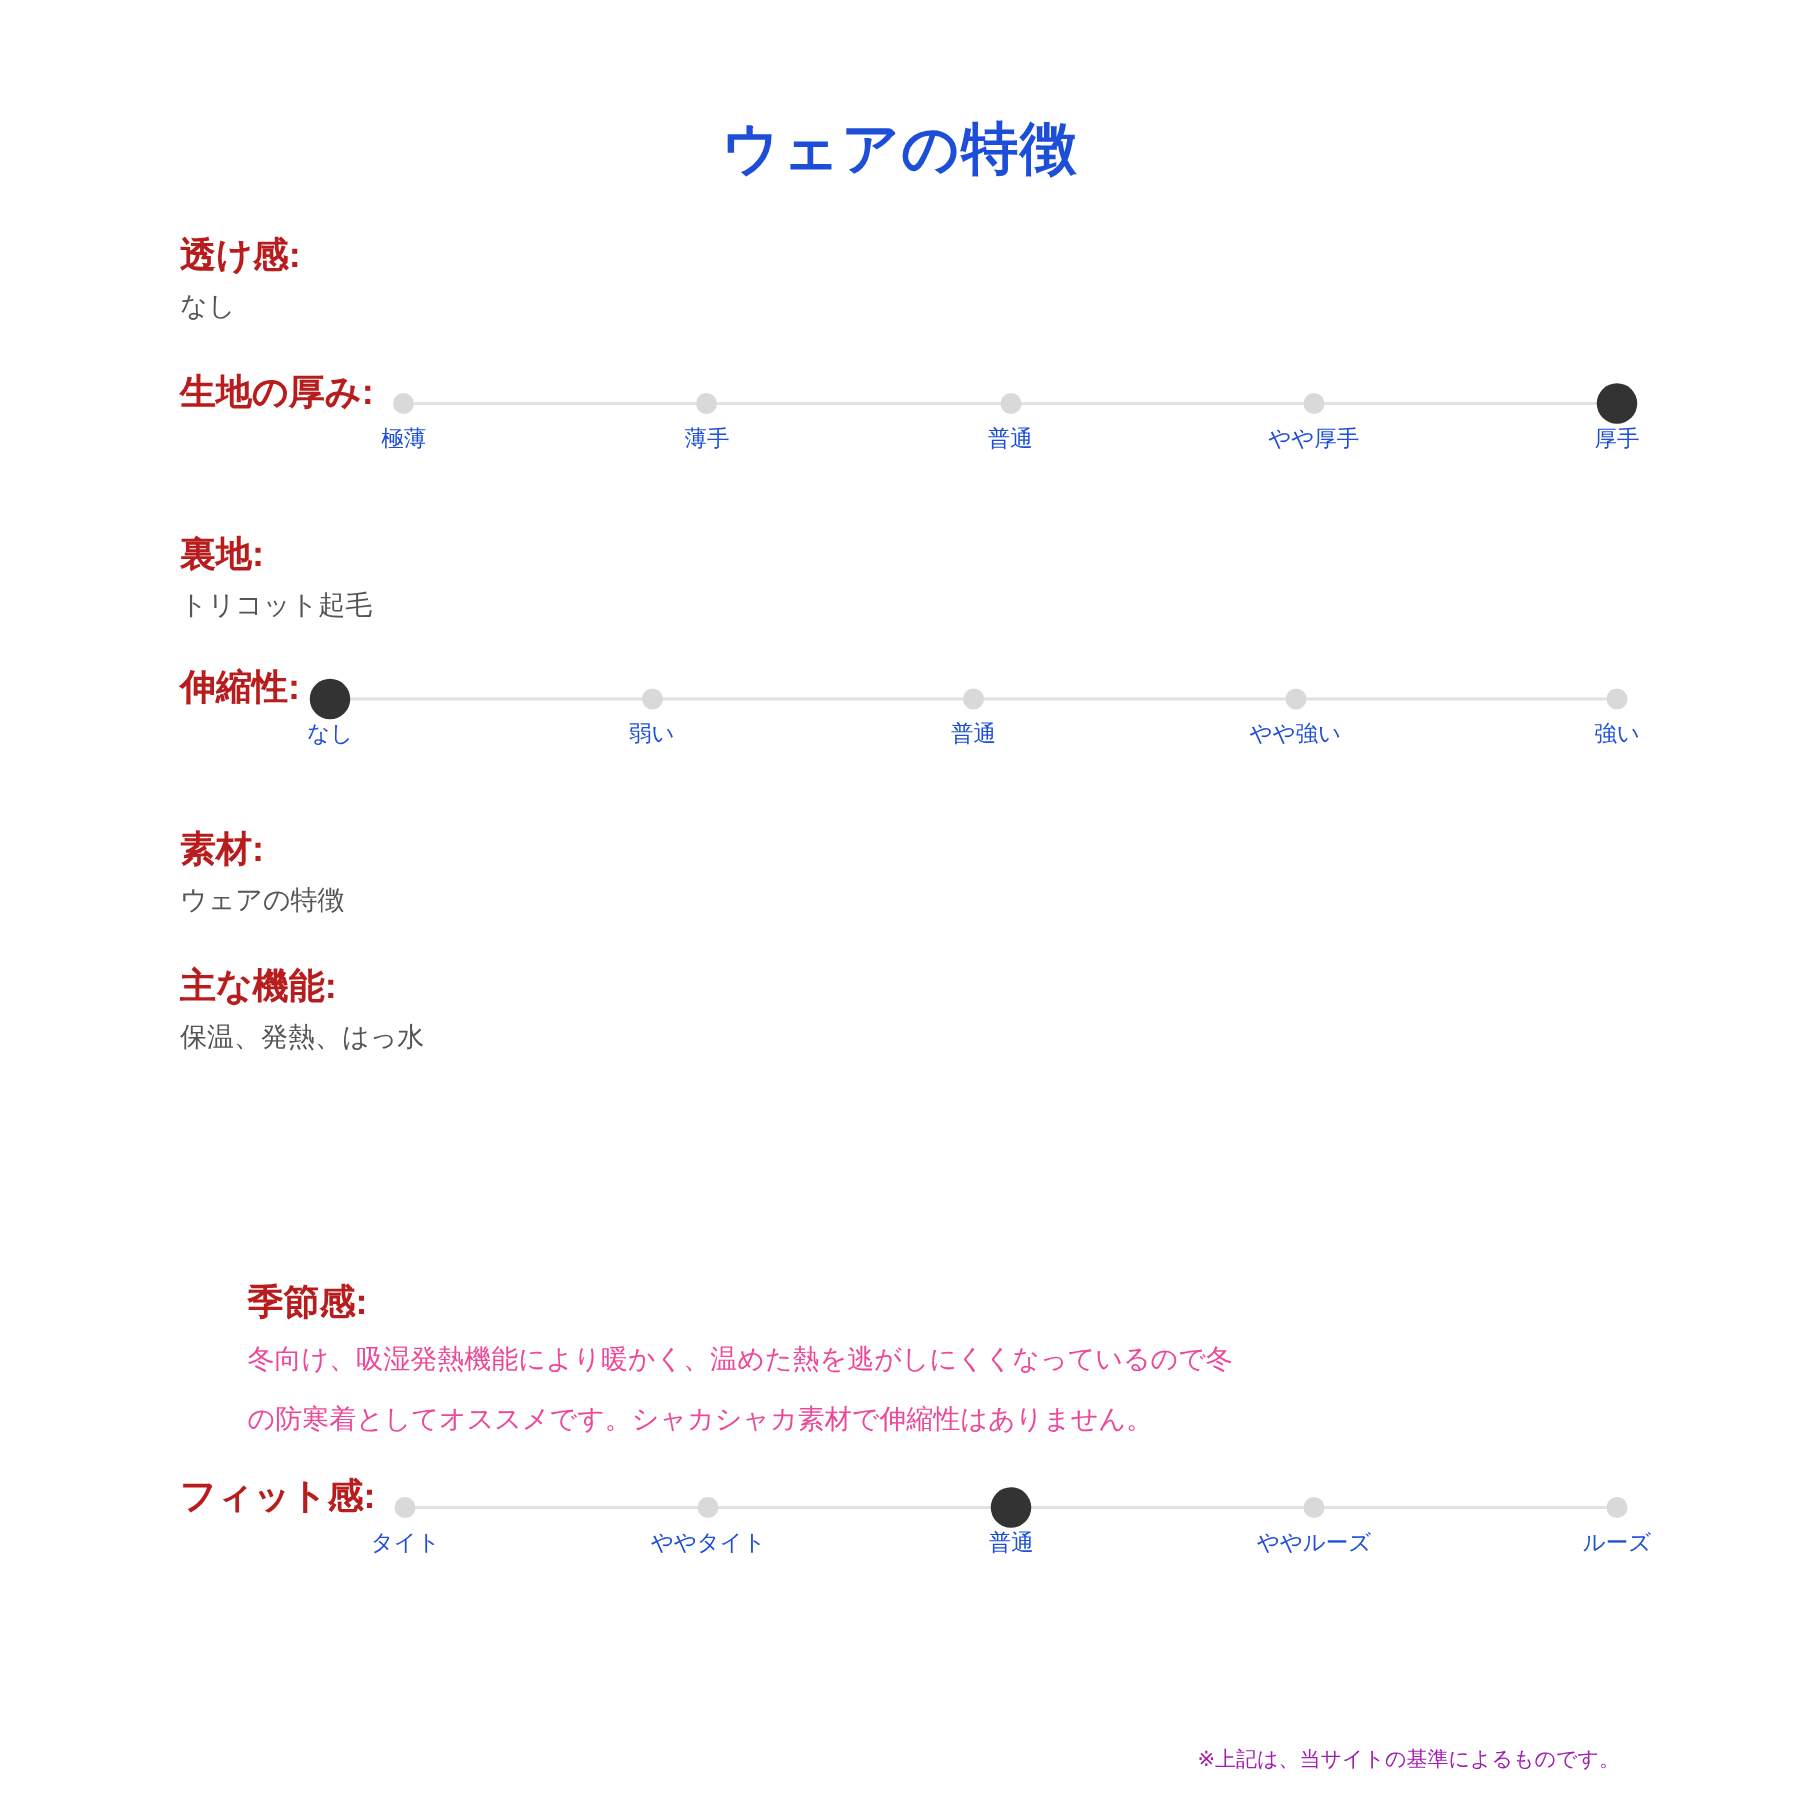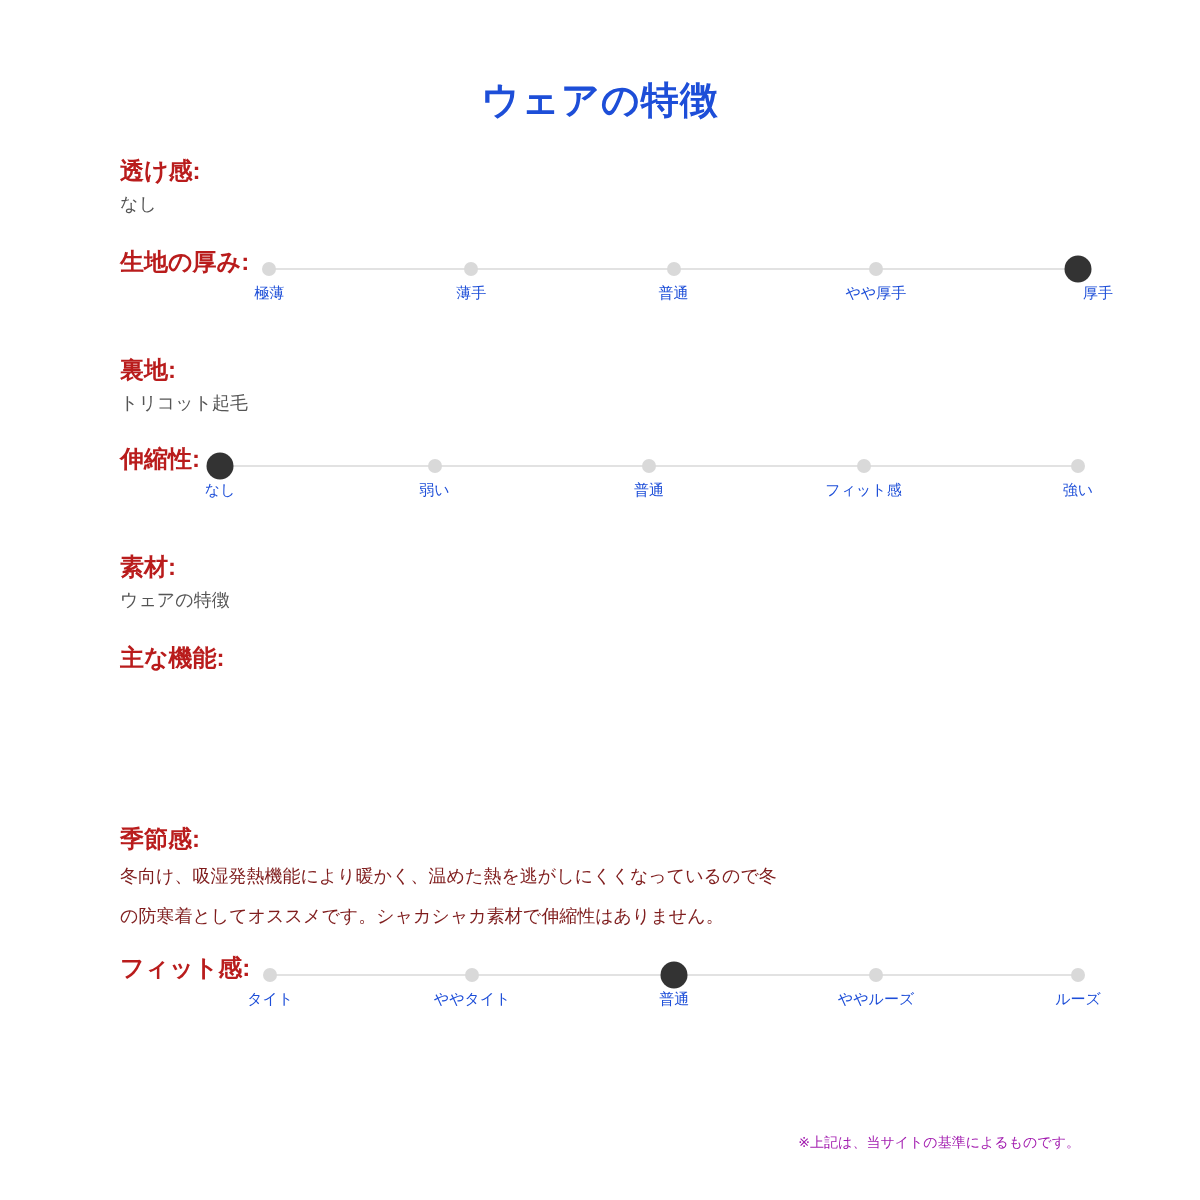--- a/index.html
+++ b/index.html
@@ -40,21 +40,21 @@
     color: #555555;
     line-height: 24px;
     margin-top: 6px;
   }
   .sec-sheerness { margin-top: 32px; }
   .row-thickness { margin-top: 31px; }
   .sec-lining    { margin-top: 50px; }
   .row-stretch   { margin-top: 29px; }
   .sec-material  { margin-top: 50px; }
   .sec-functions { margin-top: 31px; }
-  .sec-season    { margin-top: 151px; }
+  .sec-season    { margin-top: 151px; margin-left: 45px; }
   .row-fit       { margin-top: 17px; }
 
   .slider-row {
     display: flex;
     align-items: flex-start;
   }
   .slider-row .field-label { flex: none; }
   .slider {
     flex: 1;
     position: relative;
@@ -89,21 +89,21 @@
     position: absolute;
     top: 36px;
     transform: translateX(-50%);
     font-size: 15px;
     color: #1d4ed8;
     white-space: nowrap;
     line-height: 20px;
   }
   .season-line {
     font-size: 18px;
-    color: #7f1d1d;
+    color: #ec4899;
     line-height: 40px;
   }
   .season-lines { margin-top: 2px; }
   .footnote {
     margin-top: 121px;
     margin-right: 120px;
     text-align: right;
     font-size: 14px;
     color: #a21caf;
     line-height: 20px;
@@ -128,52 +128,53 @@
       <div class="slider">
           <div class="dot" style="left: 0%;"></div>
           <div class="dot-label" style="left: 0%;">極薄</div>
           <div class="dot" style="left: 25%;"></div>
           <div class="dot-label" style="left: 25%;">薄手</div>
           <div class="dot" style="left: 50%;"></div>
           <div class="dot-label" style="left: 50%;">普通</div>
           <div class="dot" style="left: 75%;"></div>
           <div class="dot-label" style="left: 75%;">やや厚手</div>
           <div class="dot selected" style="left: 100%;"></div>
-          <div class="dot-label" style="left: 100%; margin-left: 20px;">厚手</div>
+          <div class="dot-label" style="left: 100%;">厚手</div>
         </div>
     </div>
 
     <div class="section sec-lining">
       <div class="field-label">裏地:</div>
       <div class="field-value">トリコット起毛</div>
     </div>
 
     <div class="slider-row row-stretch">
       <div class="field-label">伸縮性:</div>
       <div class="slider">
           <div class="dot selected" style="left: 0%;"></div>
           <div class="dot-label" style="left: 0%;">なし</div>
           <div class="dot" style="left: 25%;"></div>
           <div class="dot-label" style="left: 25%;">弱い</div>
           <div class="dot" style="left: 50%;"></div>
           <div class="dot-label" style="left: 50%;">普通</div>
           <div class="dot" style="left: 75%;"></div>
-          <div class="dot-label" style="left: 75%;">フィット感</div>
+          <div class="dot-label" style="left: 75%;">やや強い</div>
           <div class="dot" style="left: 100%;"></div>
           <div class="dot-label" style="left: 100%;">強い</div>
         </div>
     </div>
 
     <div class="section sec-material">
       <div class="field-label">素材:</div>
       <div class="field-value">ウェアの特徴</div>
     </div>
 
     <div class="section sec-functions">
       <div class="field-label">主な機能:</div>
+      <div class="field-value">保温、発熱、はっ水</div>
     </div>
 
     <div class="section sec-season">
       <div class="field-label">季節感:</div>
       <div class="season-lines">
         <div class="season-line">冬向け、吸湿発熱機能により暖かく、温めた熱を逃がしにくくなっているので冬</div>
         <div class="season-line">の防寒着としてオススメです。シャカシャカ素材で伸縮性はありません。</div>
       </div>
     </div>
 

